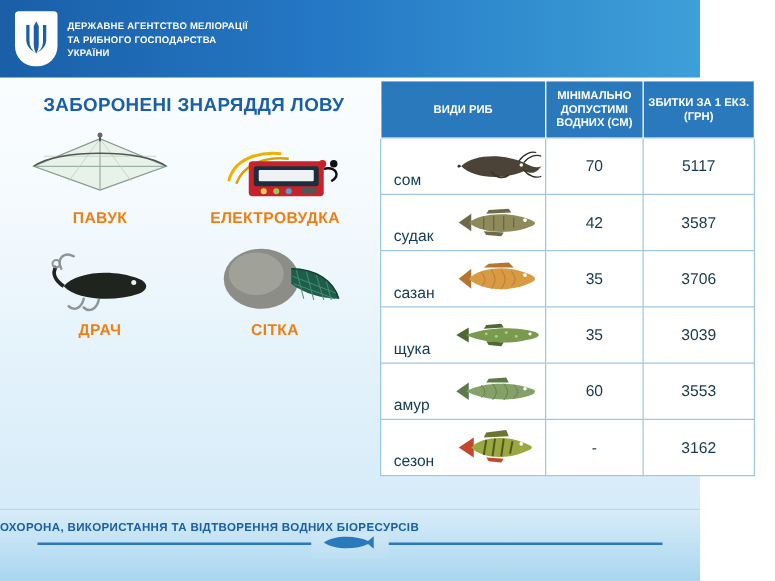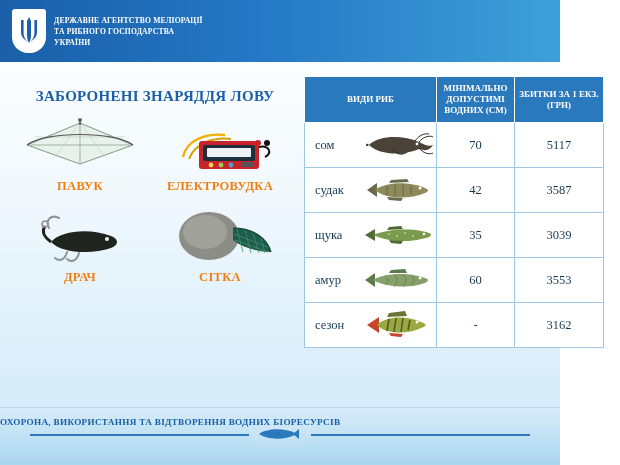--- a/index.html
+++ b/index.html
@@ -5,21 +5,20 @@
   * { box-sizing: border-box; margin: 0; padding: 0; }
   html, body {
     width: 620px; height: 465px;
     font-family: "Liberation Sans", sans-serif;
     overflow: hidden;
   }
   #poster {
     position: relative;
     width: 560px; height: 465px;
     background: linear-gradient(180deg, #ffffff 0%, #f2f9fd 40%, #dff0fa 70%, #cfe9f7 100%);
-    font-family: Liberation Serif, serif;
   }
 
   
   .header {
     position: relative;
     height: 62px;
     background: linear-gradient(90deg, #1a5fa8 0%, #2477c4 45%, #3ea0d8 100%);
     display: flex;
     align-items: center;
     padding: 0 12px;
@@ -53,21 +52,21 @@
     line-height: 20px;
     letter-spacing: .2px;
     text-shadow: 0 1px 1px rgba(0,0,0,.25);
   }
 
   
   .body {
     position: relative;
     display: flex;
     height: 345px;
-    padding: 14px 10px 0 10px;
+    padding: 2px 10px 0 10px;
   }
 
   
   .left {
     width: 296px;
     display: flex;
     flex-direction: column;
     align-items: center;
   }
   .left-title {
@@ -136,21 +135,21 @@
     vertical-align: middle;
     text-align: center;
     font-size: 12.5px;
     color: #16394f;
   }
   td.name-cell {
     text-align: left;
     padding-left: 10px;
     position: relative;
   }
-  .name-inner { display: flex; align-items: center; justify-content: space-between; }
+  .name-inner { display: flex; align-items: flex-end; justify-content: space-between; }
   .fish-name { font-size: 12.5px; color: #123c55; }
   .fish-art { width: 74px; height: 36px; display: flex; align-items: center; justify-content: center; }
   .num { font-size: 14px; color: #123c55; }
 
   col.c1 { width: 132px; }
   col.c2 { width: 78px; }
   col.c3 { width: 89px; }
 
   
   .footer {
@@ -375,20 +374,43 @@
                       <path d="M24 12 L24 21 M32 11 L32 22 M40 11 L40 22 M48 12 L48 20"></path>
                     </g>
                   </svg>
                 </span>
               </div>
             </td>
             <td class="num">42</td>
             <td class="num">3587</td>
           </tr>
 
+          <tr>
+            <td class="name-cell">
+              <div class="name-inner">
+                <span class="fish-name">сазан</span>
+                <span class="fish-art">
+                  <svg width="72" height="32" viewBox="0 0 72 32">
+                    <path d="M4 16 L14 8 L14 24 Z" fill="#b4762f"></path>
+                    <path d="M12 16 C22 6 46 5 62 13 C66 15 66 17 62 19 C46 27 22 26 12 16 Z" fill="#d89a42"></path>
+                    <path d="M24 7 L48 7 L44 3 L28 4 Z" fill="#b4762f"></path>
+                    <circle cx="57" cy="13" r="1.5" fill="#fff"></circle>
+                    <g stroke="#b4762f" stroke-width=".7" fill="none">
+                      <path d="M22 11 C26 16 26 18 22 22"></path>
+                      <path d="M30 9 C34 15 34 18 30 24"></path>
+                      <path d="M38 9 C42 15 42 18 38 24"></path>
+                      <path d="M46 10 C50 15 50 18 46 22"></path>
+                    </g>
+                  </svg>
+                </span>
+              </div>
+            </td>
+            <td class="num">35</td>
+            <td class="num">3706</td>
+          </tr>
 
           <tr>
             <td class="name-cell">
               <div class="name-inner">
                 <span class="fish-name">щука</span>
                 <span class="fish-art">
                   <svg width="72" height="32" viewBox="0 0 72 32">
                     <path d="M2 16 L12 10 L12 22 Z" fill="#4e6a33"></path>
                     <path d="M10 16 C22 11 44 9 58 12 C66 13 68 15 68 16 C68 17 66 19 58 20 C44 24 22 22 10 16 Z" fill="#7a9a4e"></path>
                     <path d="M24 11 L40 10 L38 7 L26 8 Z" fill="#4e6a33"></path>

